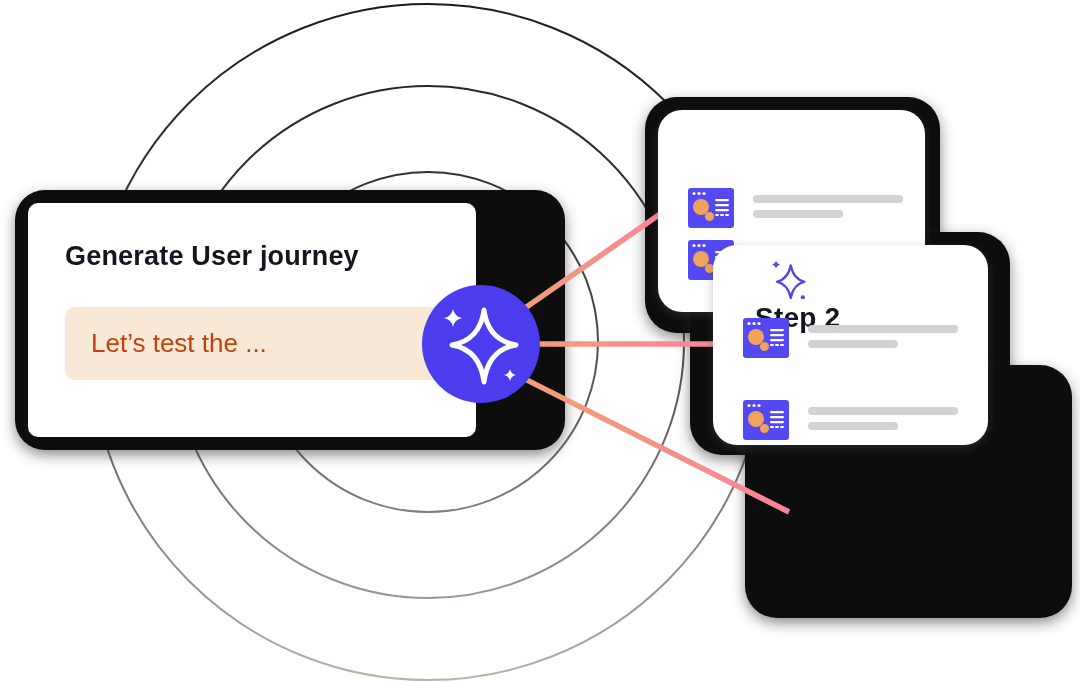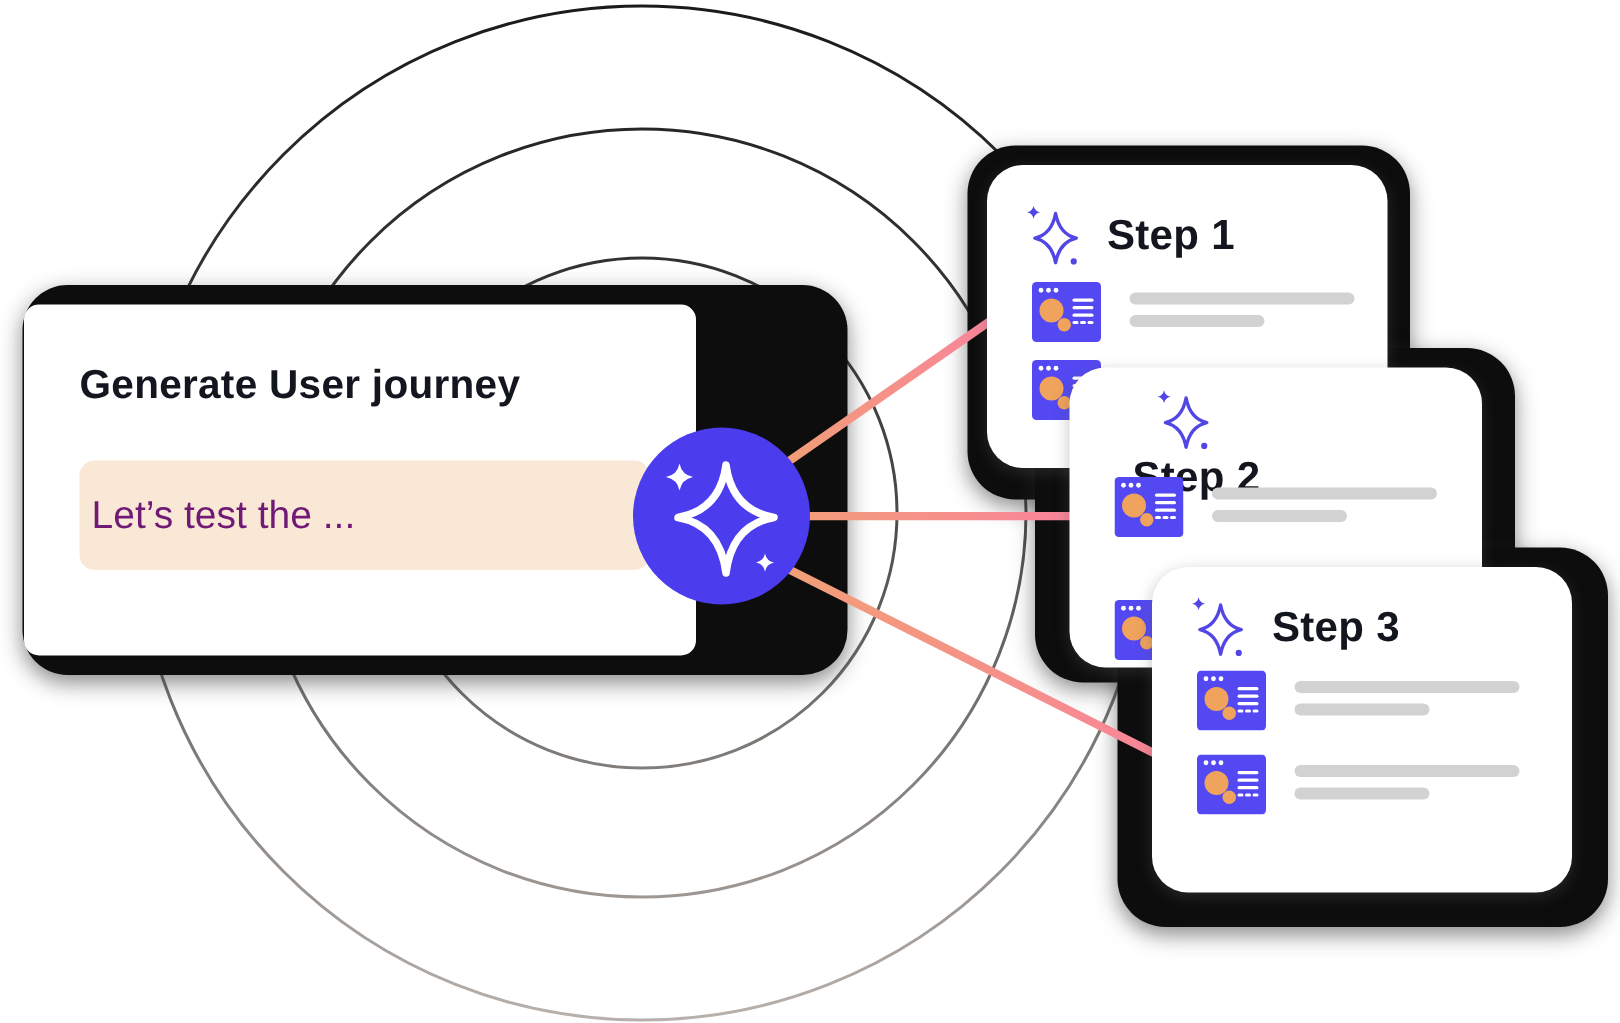--- a/index.html
+++ b/index.html
@@ -21,37 +21,37 @@
   .b-main{left:15px;top:190px;width:550px;height:260px;border-radius:30px;z-index:2;}
   .b-step1{left:645px;top:97px;width:295px;height:236px;z-index:4;}
   .b-step2{left:690px;top:232px;width:320px;height:223px;z-index:4;}
   .b-step3{left:745px;top:365px;width:327px;height:253px;z-index:4;}
 
   
   .face{
     position:absolute;background:#ffffff;border-radius:24px;
     box-shadow:0 3px 10px rgba(90,90,90,.35);
   }
-  .f-main{left:16px;top:203px;width:448px;height:234px;border-radius:10px;z-index:3;box-shadow:none;}
+  .f-main{left:28px;top:203px;width:448px;height:234px;border-radius:10px;z-index:3;box-shadow:none;}
   .f-step1{left:658px;top:110px;width:267px;height:202px;z-index:7;}
   .f-step2{left:713px;top:245px;width:275px;height:200px;z-index:8;}
   .f-step3{left:768px;top:378px;width:280px;height:217px;z-index:9;}
 
   
   .main-title{
     position:absolute;left:37px;top:38px;
     font-size:27px;font-weight:700;color:var(--ink,#14161F);letter-spacing:.2px;
   }
   .prompt-pill{
     position:absolute;left:37px;top:104px;width:380px;height:73px;
     background:var(--peach,#FAE8D7);border-radius:10px;
     display:flex;align-items:center;
   }
   .prompt-text{
-    margin-left:8px;font-size:26px;color:#701a75;font-weight:400;
+    margin-left:26px;font-size:26px;color:#c2410c;font-weight:400;
   }
 
   
   .lines{position:absolute;left:0;top:0;z-index:5;}
 
   
   .gen-btn{
     position:absolute;left:422px;top:285px;width:118px;height:118px;
     background:var(--accent-purple,#4B3CEE);border-radius:50%;z-index:6;
     display:flex;align-items:center;justify-content:center;
@@ -159,26 +159,20 @@
     <line x1="503" y1="368" x2="789" y2="512" stroke="url(#lg3)" stroke-width="5.5"></line>
   </svg>
 
   <div class="gen-btn">
     <svg width="118" height="118">
       <use href="#sym-sparkle-big"></use>
     </svg>
   </div>
 
   <div class="face f-step1">
-    <div class="step-header">
-      <svg width="38" height="44" viewBox="0 0 44 48">
-        <use href="#sym-sparkle-outline"></use>
-      </svg>
-      <span class="step-label">Step 1</span>
-    </div>
     <div class="row row1">
       <svg width="46" height="40">
           <use href="#sym-mini-screen"></use>
         </svg>
       <div class="bars">
         <div class="bar bar-long"></div>
           <div class="bar bar-short"></div>
       </div>
     </div>
     <div class="row row2">
@@ -212,40 +206,14 @@
       <svg width="46" height="40">
           <use href="#sym-mini-screen"></use>
         </svg>
       <div class="bars">
         <div class="bar bar-long"></div>
           <div class="bar bar-short"></div>
       </div>
     </div>
   </div>
 
-  <div class="face f-step3">
-    <div class="step-header">
-      <svg width="38" height="44" viewBox="0 0 44 48">
-        <use href="#sym-sparkle-outline"></use>
-      </svg>
-      <span class="step-label">Step 3</span>
-    </div>
-    <div class="row row1">
-      <svg width="46" height="40">
-          <use href="#sym-mini-screen"></use>
-        </svg>
-      <div class="bars">
-        <div class="bar bar-long"></div>
-          <div class="bar bar-short"></div>
-      </div>
-    </div>
-    <div class="row row2">
-      <svg width="46" height="40">
-          <use href="#sym-mini-screen"></use>
-        </svg>
-      <div class="bars">
-        <div class="bar bar-long"></div>
-          <div class="bar bar-short"></div>
-      </div>
-    </div>
-  </div>
 
 </div>
 
 </body></html>

